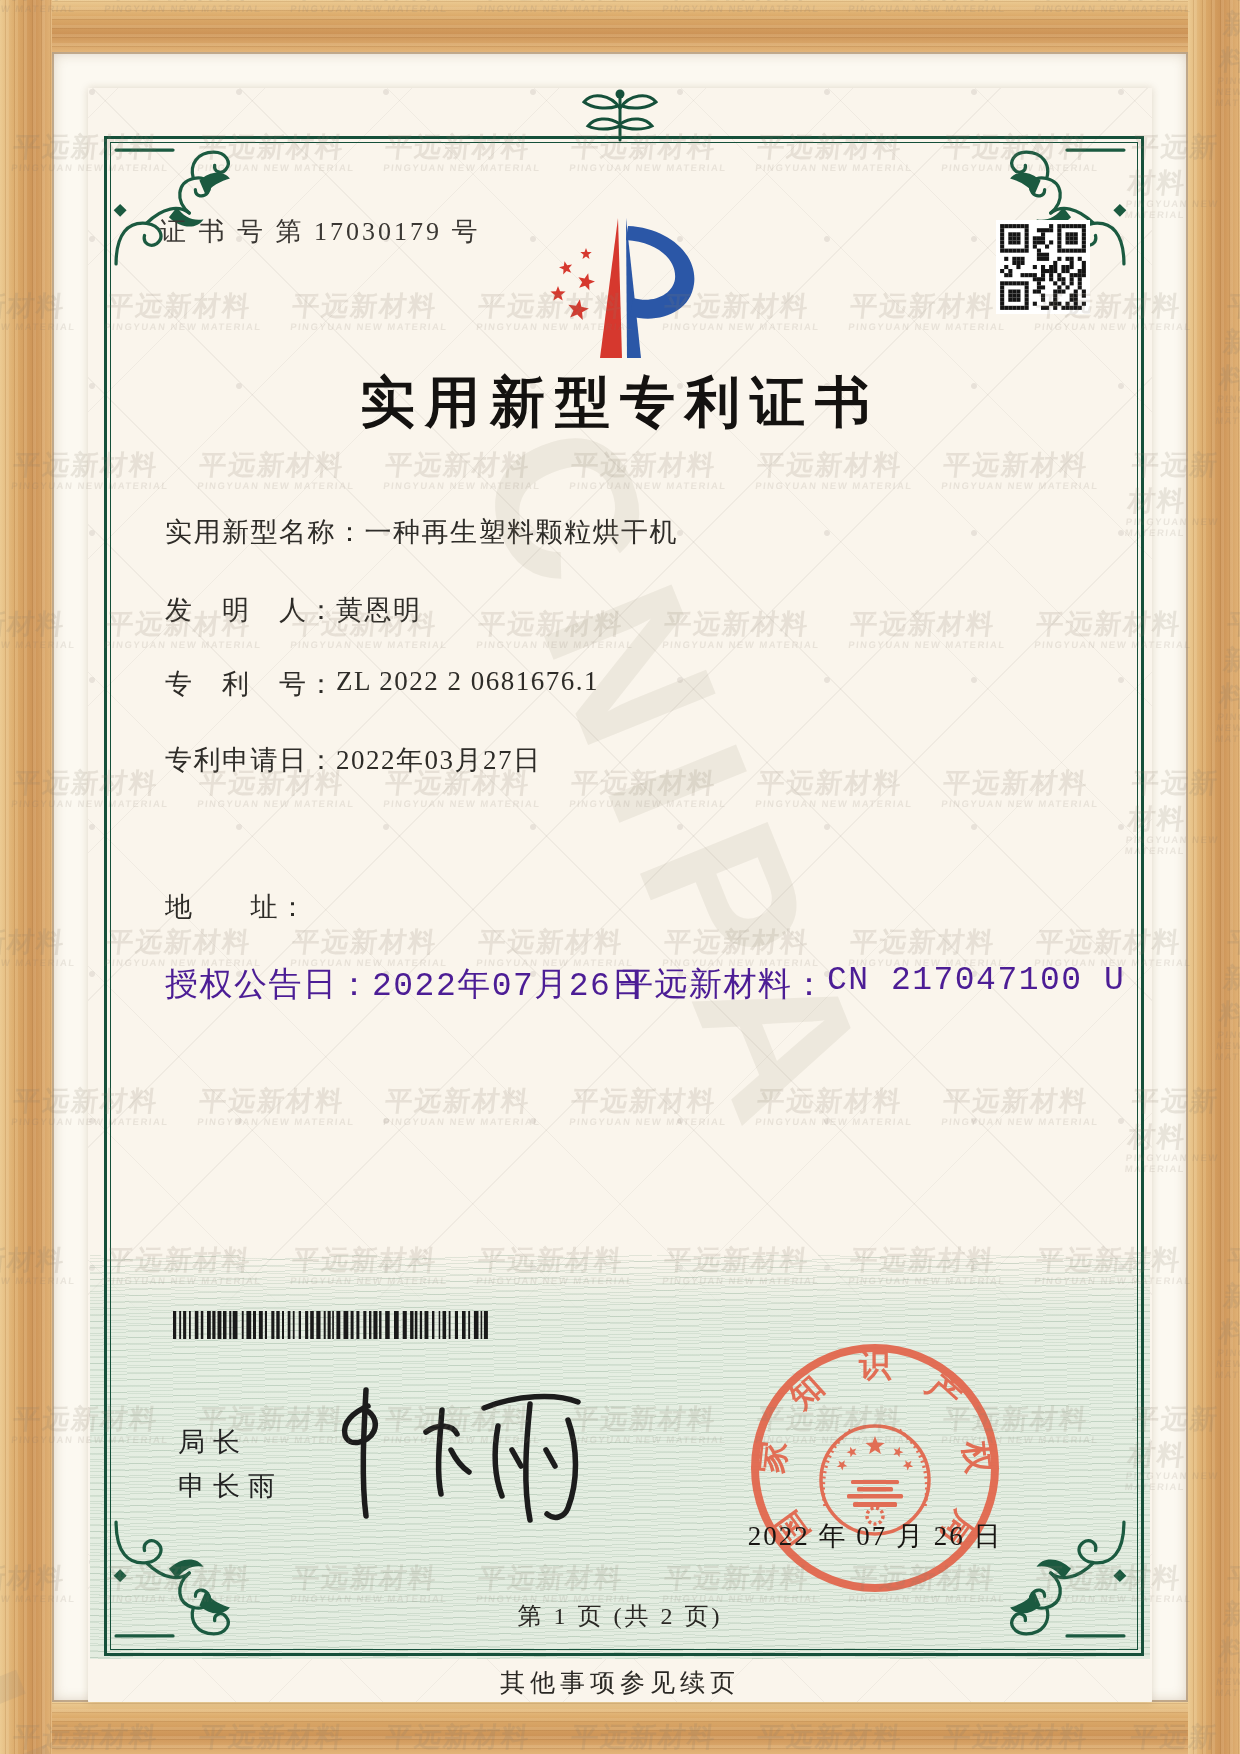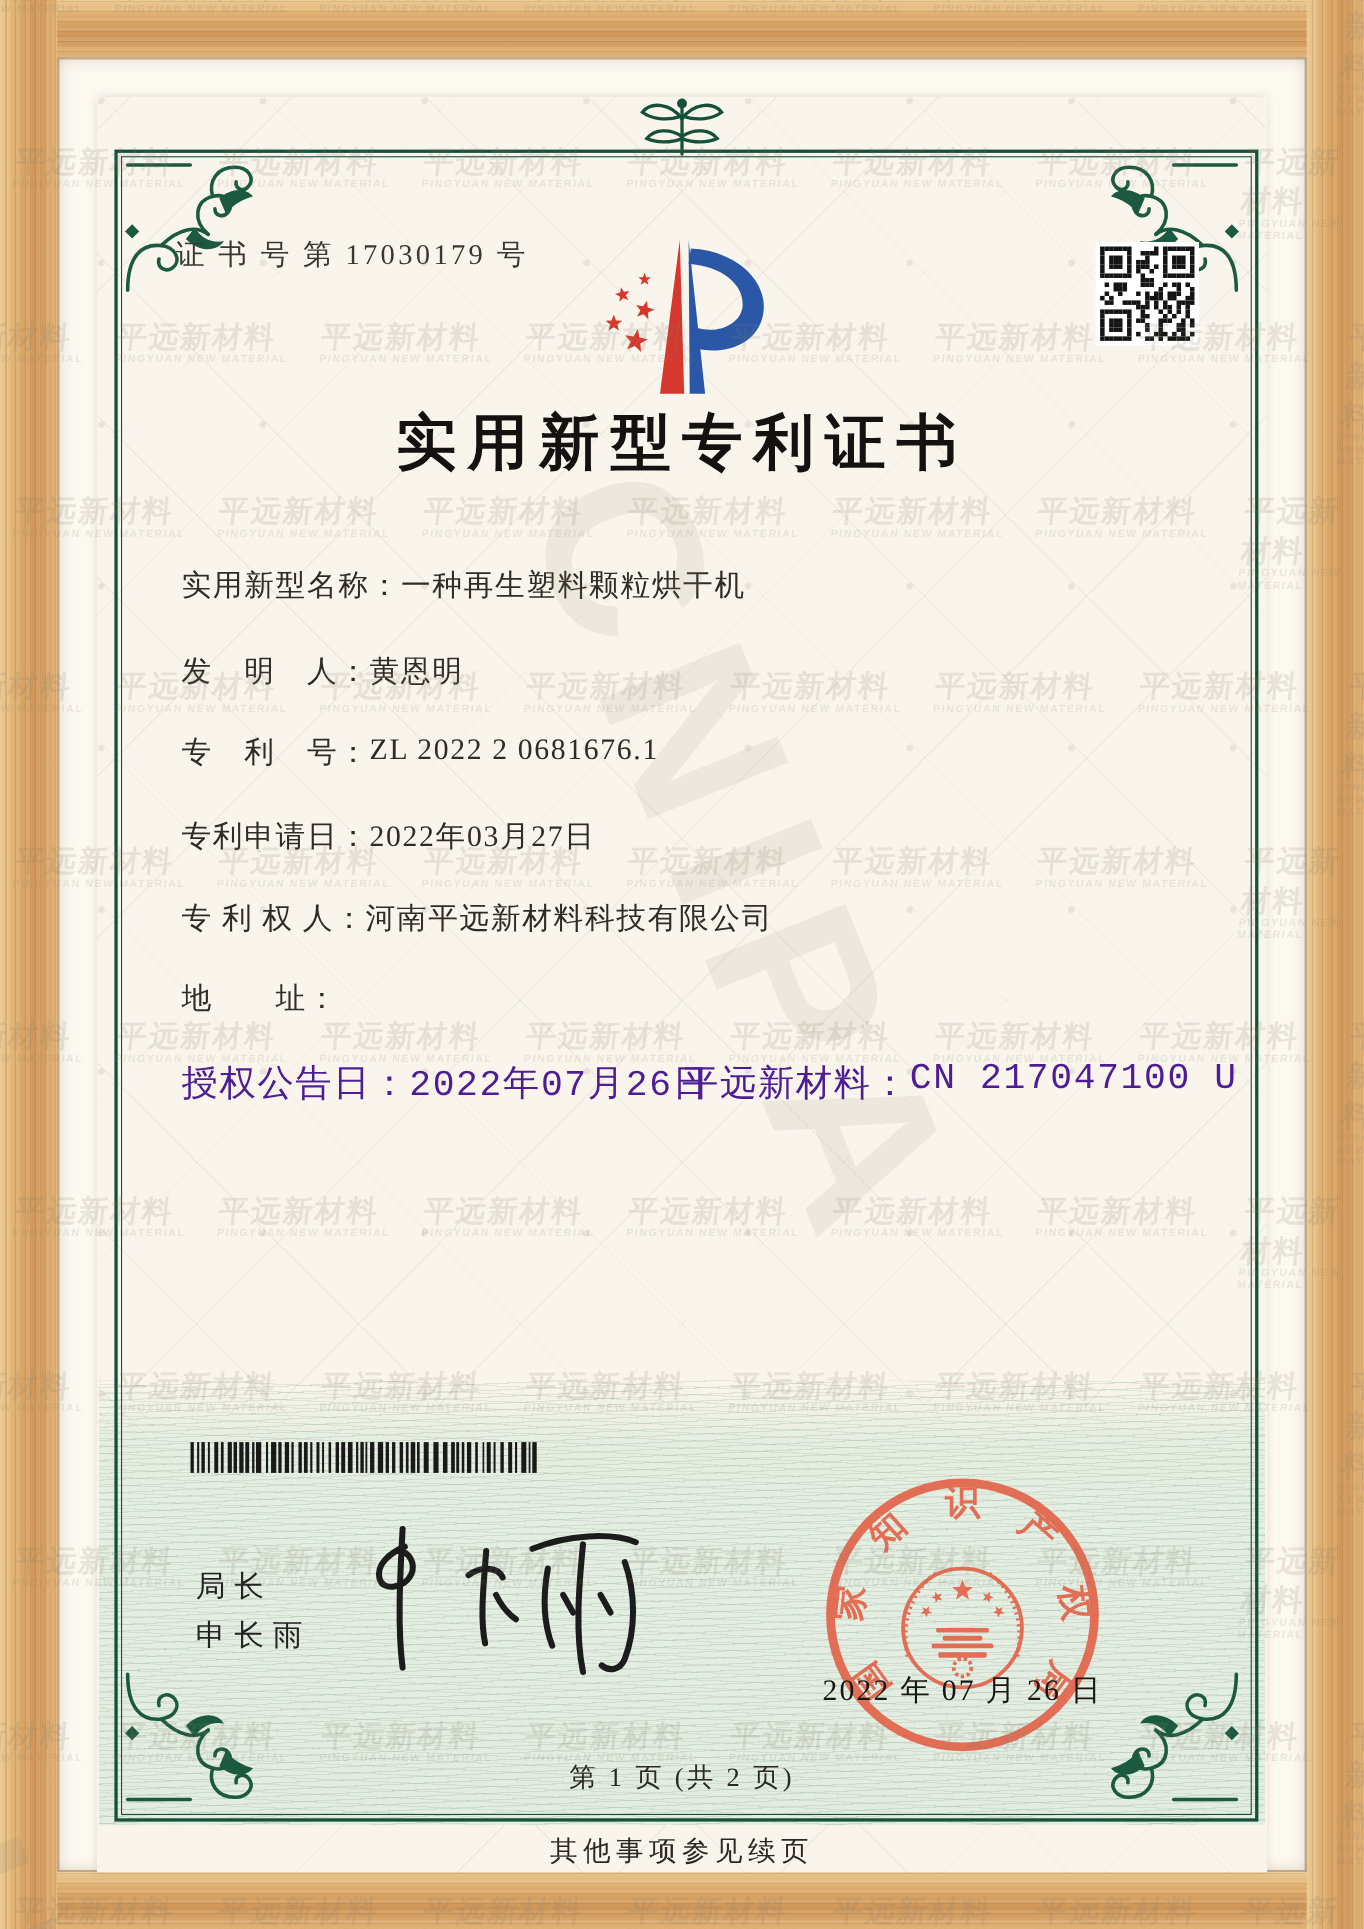--- a/index.html
+++ b/index.html
@@ -387,24 +387,20 @@
     <span class="field-value">黄恩明</span>
   </div>
   <div class="field-row" style="top:666px">
     <span class="field-label">专　利　号：</span>
     <span class="field-value">ZL 2022 2 0681676.1</span>
   </div>
   <div class="field-row" style="top:742px">
     <span class="field-label">专利申请日：</span>
     <span class="field-value">2022年03月27日</span>
   </div>
-  <div class="field-row" style="top:817px">
-    <span class="field-label">专 利 权 人：</span>
-    <span class="field-value">河南平远新材料科技有限公司</span>
-  </div>
   <div id="row-address" class="field-row" style="top:889px">
     <span class="field-label">地　　址：</span>
   </div>
 
   <div id="grant-date" class="grant">
     <span class="field-label">授权公告日：</span>
     <span>2022年07月26日</span>
   </div>
   <div id="grant-number" class="grant">
     <span class="field-label">平远新材料：</span>

